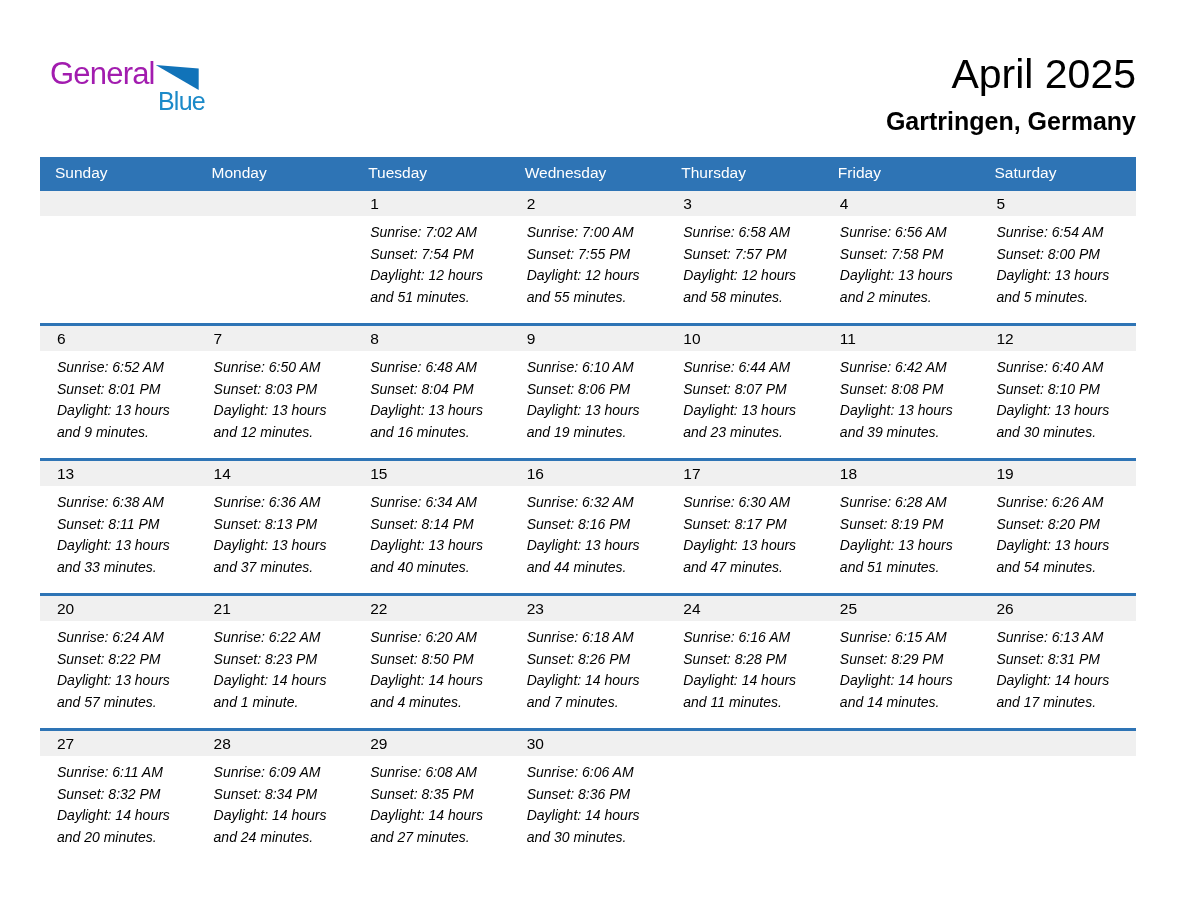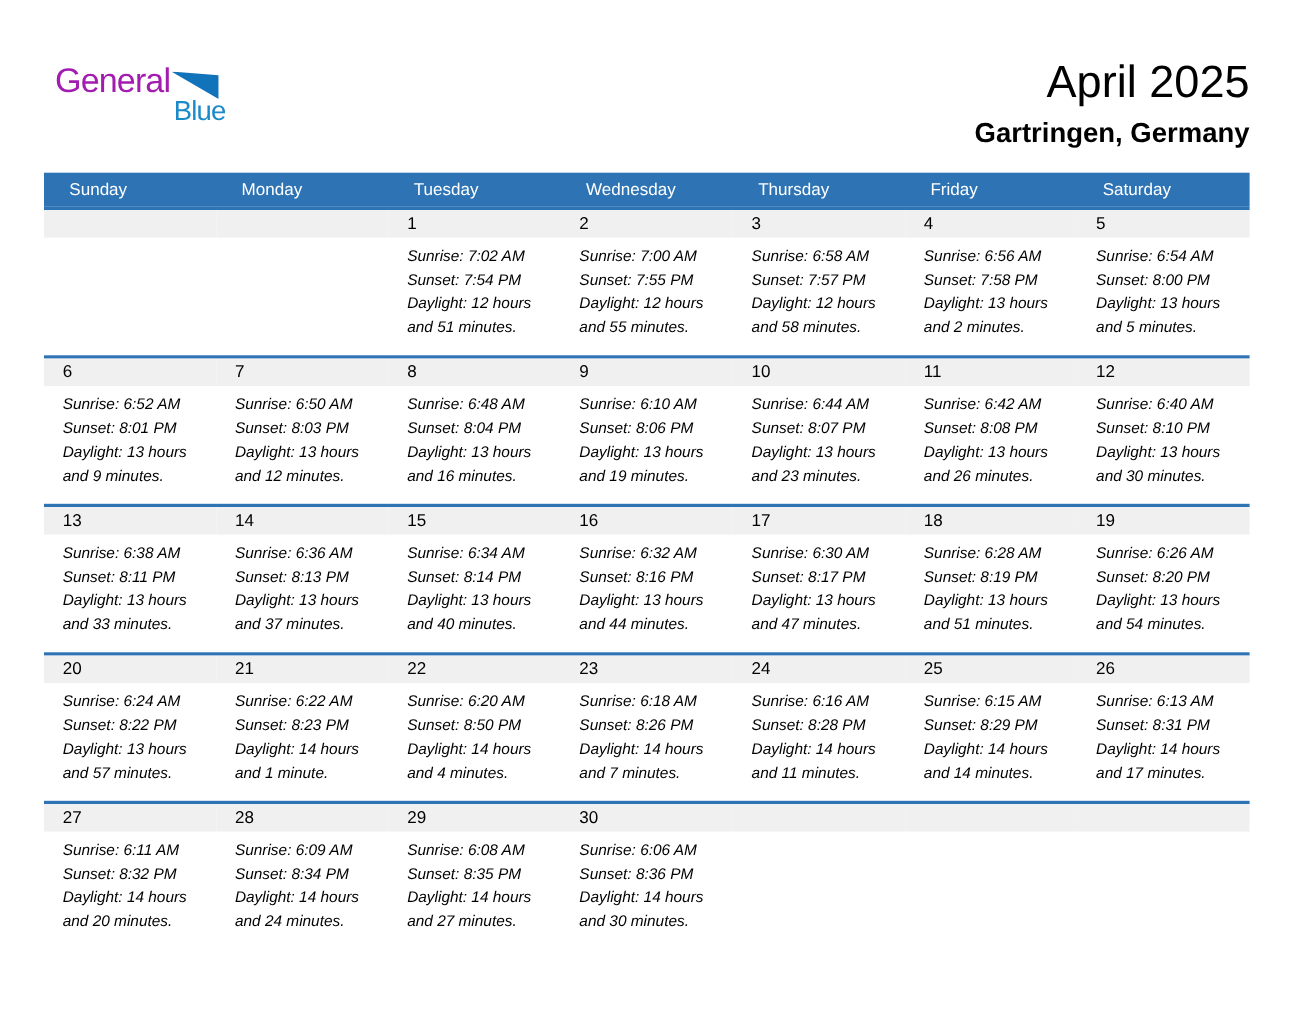--- a/index.html
+++ b/index.html
@@ -36,21 +36,21 @@
   .location    { font-size:25px; line-height:30px; margin-top:8px;font-weight:bold; }
 
   
   .calendar { position:absolute; left:40px; top:157px; width:1096px; }
   .weekday-header {
     display:grid; grid-template-columns:repeat(7,1fr);
     background:var(--header-bg,#2e74b5);
     height:31px; align-items:center;
   }
   .weekday {
-    color:#ffffff; font-size:15.5px; padding-left:23px;
+    color:#ffffff; font-size:15.5px; padding-left:15px;
     white-space:nowrap; overflow:hidden;
   }
   .week-row {
     display:grid; grid-template-columns:repeat(7,1fr);
     border-top:3px solid var(--header-bg,#2e74b5);
     height:132px;
   }
   .day-cell { display:flex; flex-direction:column; min-width:0; }
   .day-band {
     height:25px; background:var(--band-bg,#f0f0f0);
@@ -213,21 +213,21 @@
             </div>
           </div>
           <div class="day-cell">
             <div class="day-band">
               <span class="day-num">11</span>
             </div>
             <div class="day-info">
               <div>Sunrise: 6:42 AM</div>
               <div>Sunset: 8:08 PM</div>
               <div>Daylight: 13 hours</div>
-              <div>and 26 minutes.</div>
+              <div>and 39 minutes.</div>
             </div>
           </div>
           <div class="day-cell">
             <div class="day-band">
               <span class="day-num">12</span>
             </div>
             <div class="day-info">
               <div>Sunrise: 6:40 AM</div>
               <div>Sunset: 8:10 PM</div>
               <div>Daylight: 13 hours</div>

